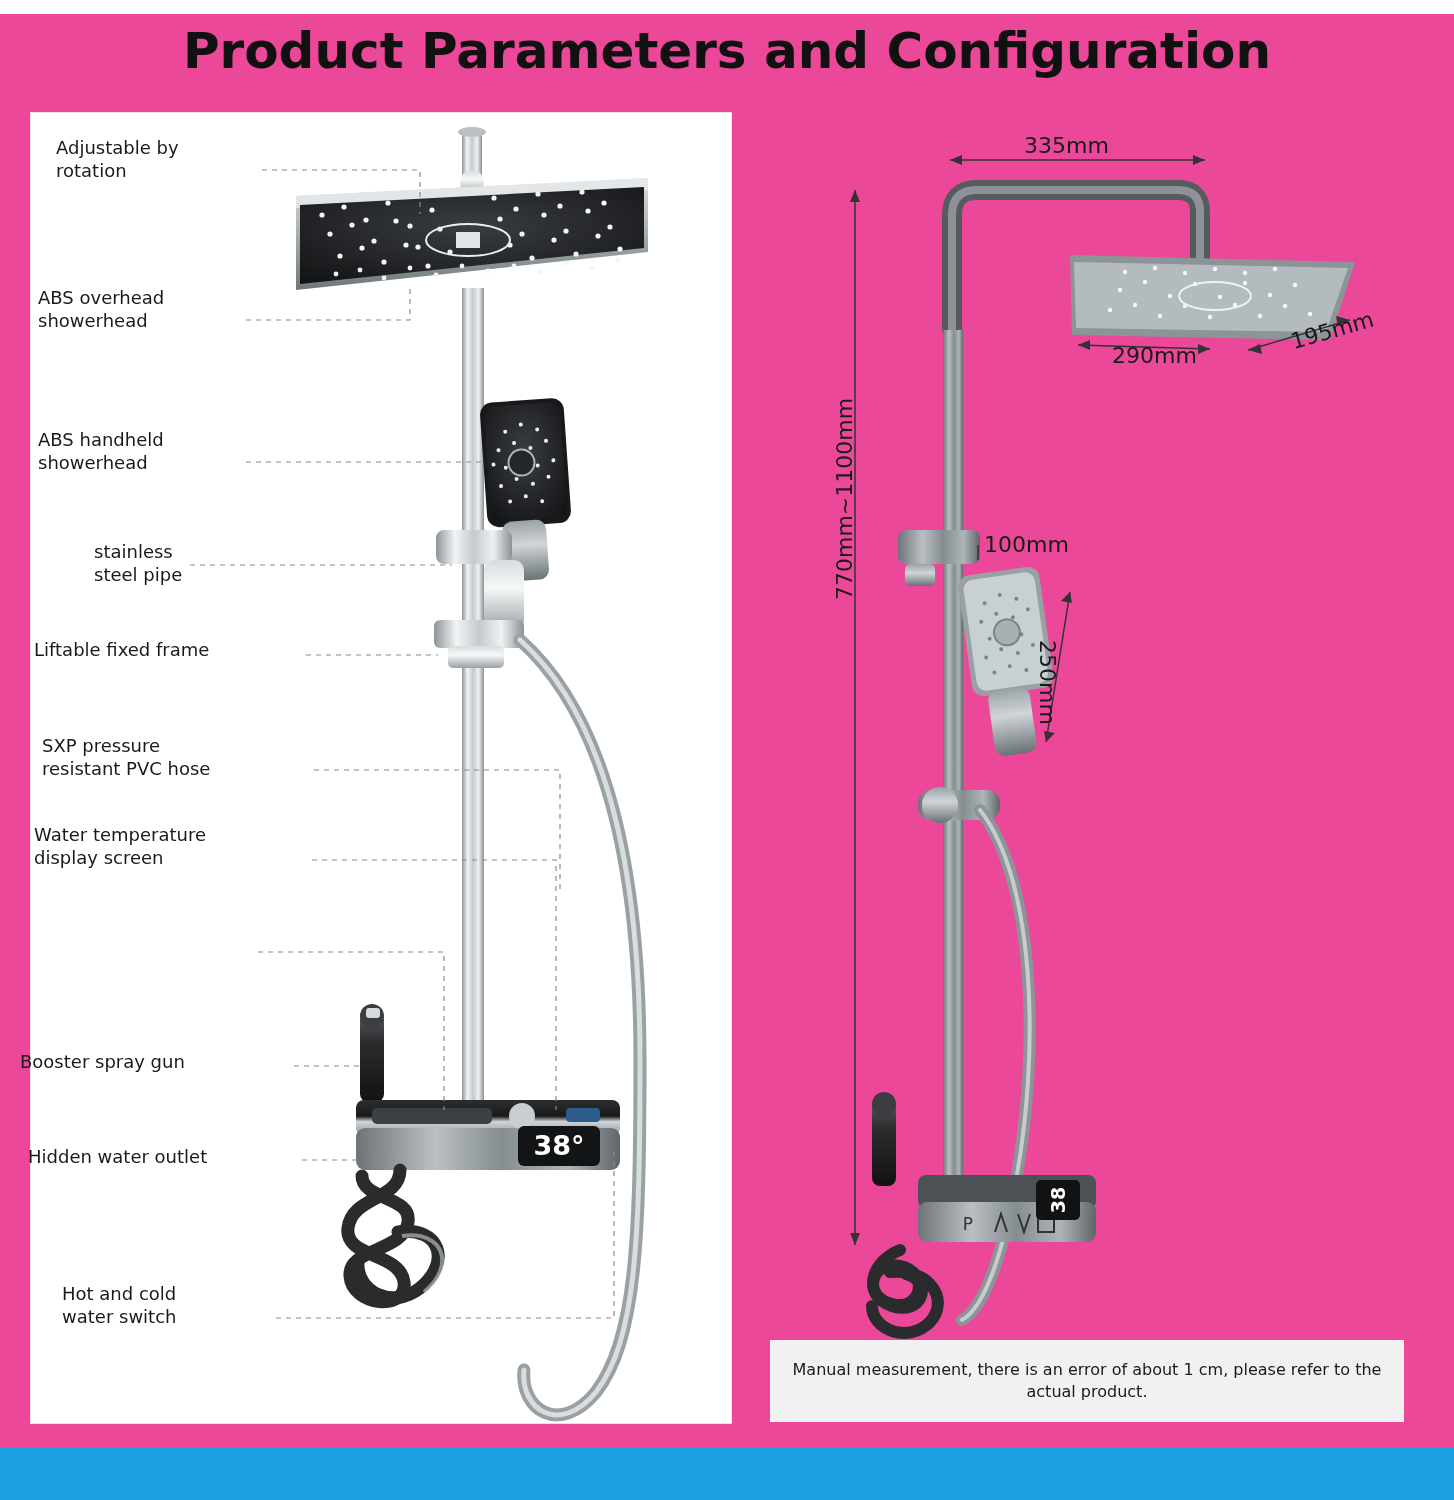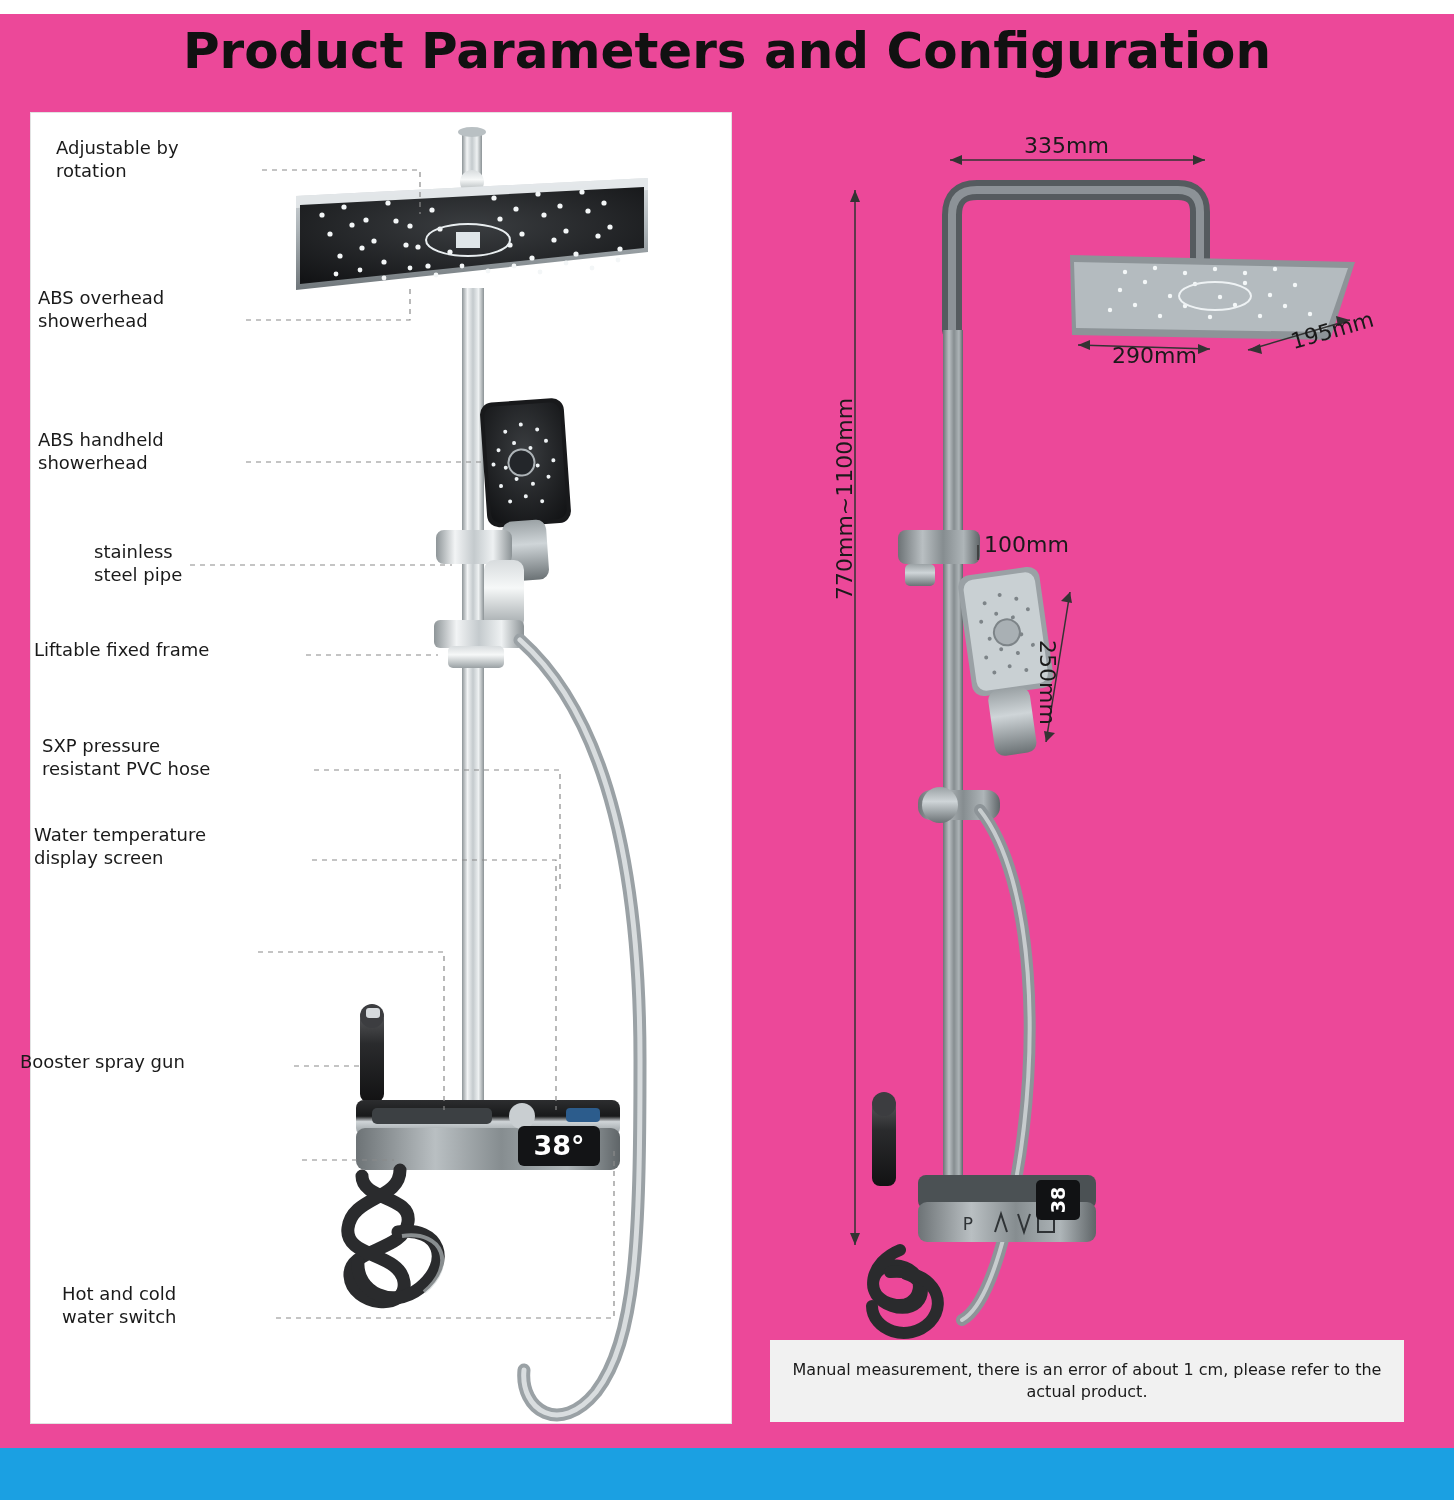--- a/index.html
+++ b/index.html
@@ -382,20 +382,21 @@
   <div class="lbl" style="left:38px;top:428px;width:220px;">ABS handheld
 showerhead</div>
   <div class="lbl" style="left:50px;top:540px;width:170px;margin-left:44px;">stainless
 steel pipe</div>
   <div class="lbl" style="left:34px;top:638px;width:290px;">Liftable fixed frame</div>
   <div class="lbl" style="left:42px;top:734px;width:280px;">SXP pressure
 resistant PVC hose</div>
   <div class="lbl" style="left:34px;top:823px;width:290px;">Water temperature
 display screen</div>
   <div class="lbl" style="left:20px;top:1050px;width:270px;">Booster spray gun</div>
+  <div class="lbl" style="left:28px;top:1145px;width:280px;">Hidden water outlet</div>
   <div class="lbl" style="left:62px;top:1282px;width:240px;">Hot and cold
 water switch</div>
 
   <div class="dim" style="left:1024px;top:133px;">335mm</div>
   <div class="dim" style="left:1112px;top:343px;">290mm</div>
   <div class="dim" style="left:1288px;top:330px;transform:rotate(-16deg);transform-origin:left top;">195mm</div>
   <div class="dim" style="left:984px;top:532px;">100mm</div>
   <div class="dim" style="left:1060px;top:640px;transform:rotate(90deg);transform-origin:left top;">250mm</div>
   <div class="dim" style="left:832px;top:600px;transform:rotate(-90deg);transform-origin:left top;white-space:nowrap;">770mm~1100mm</div>
 

